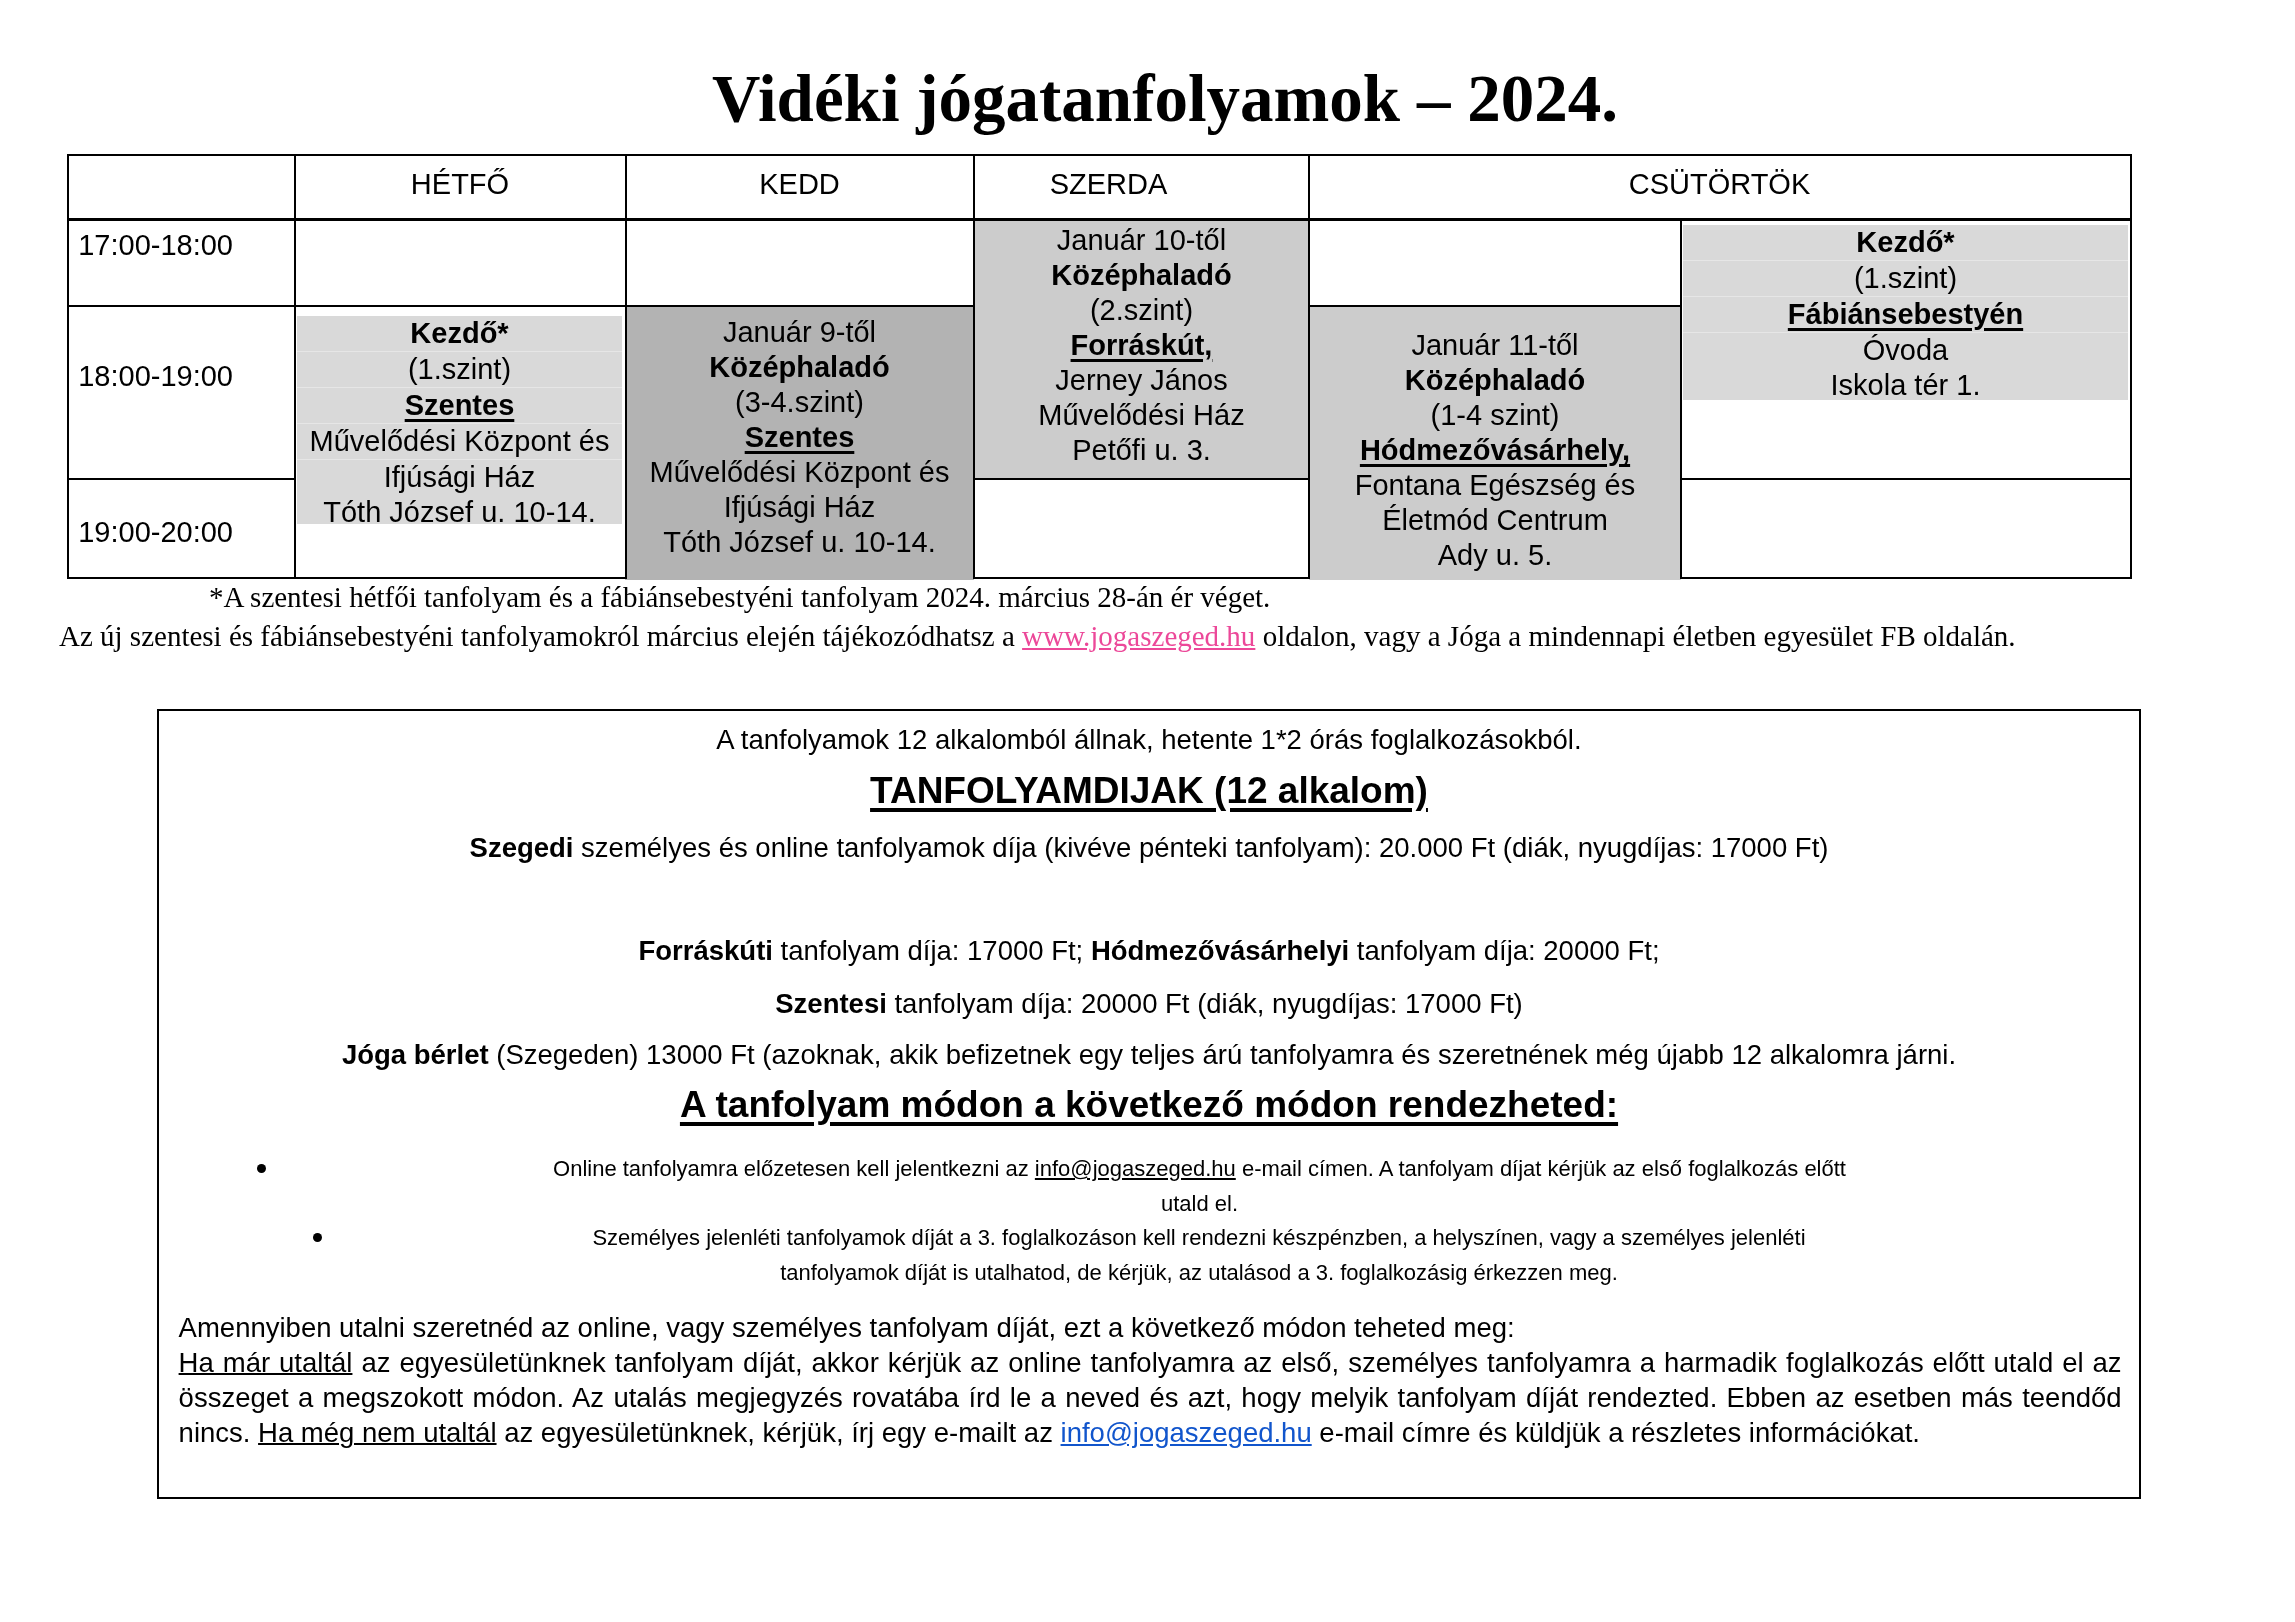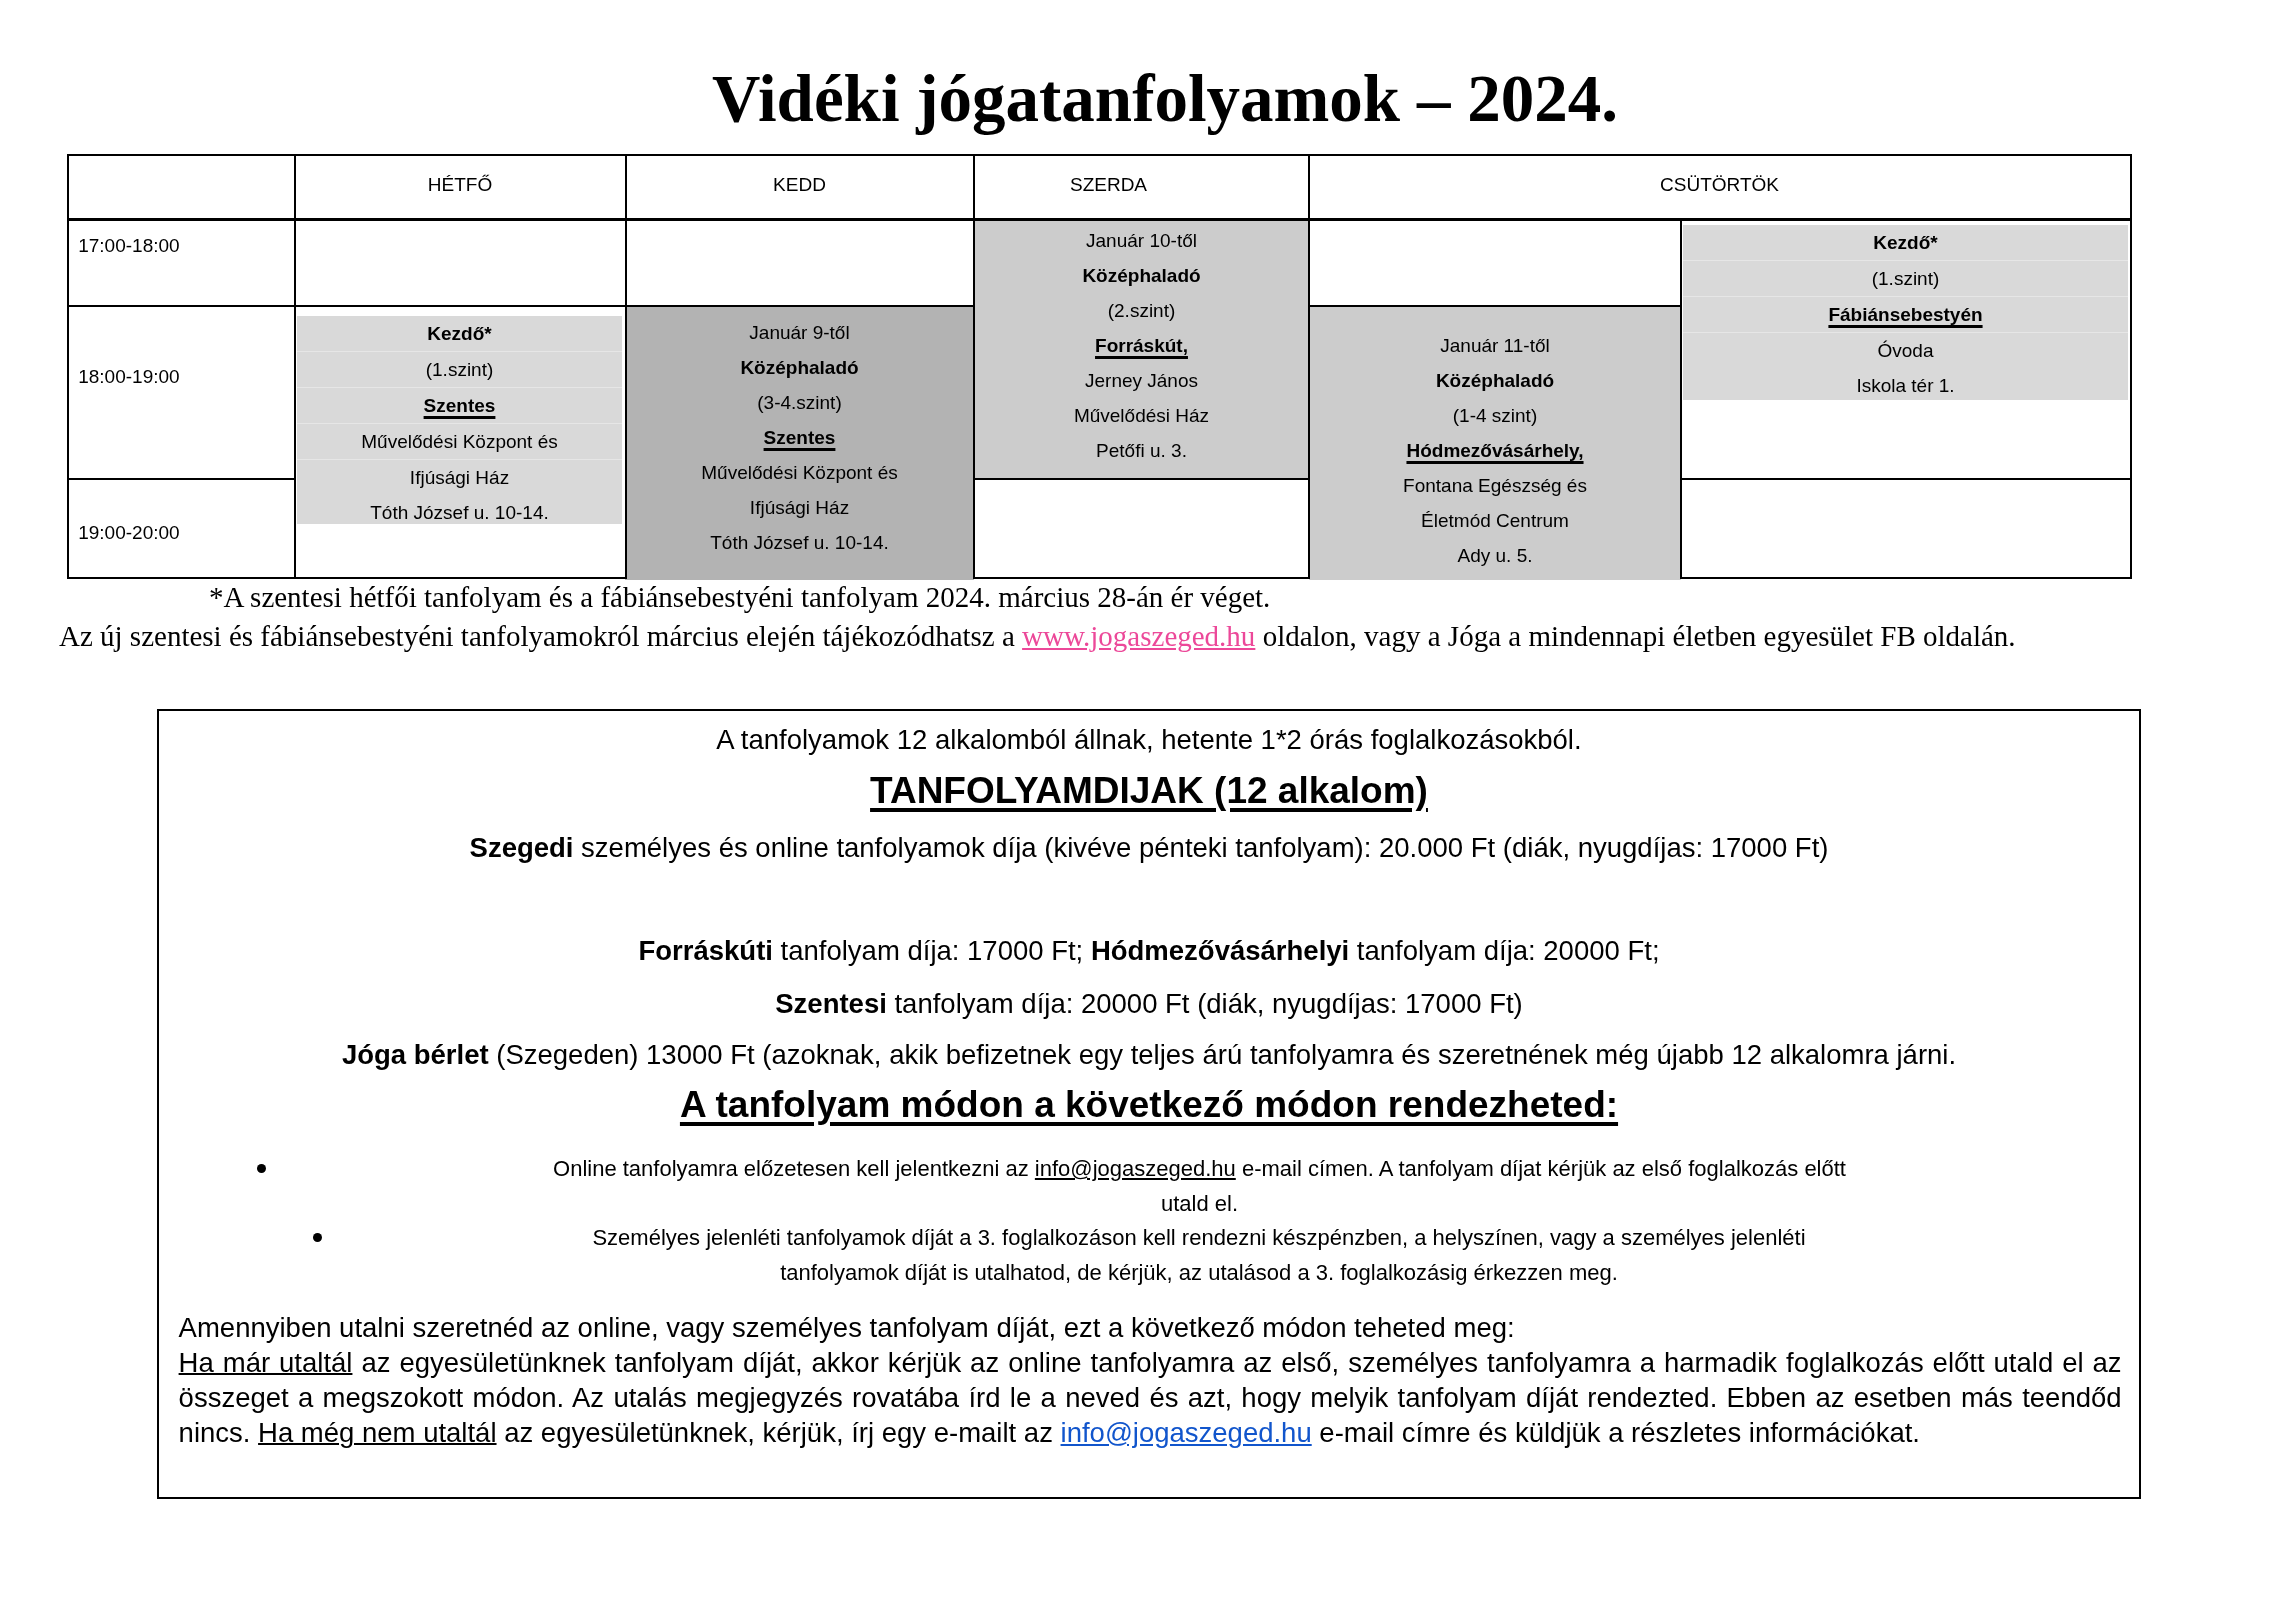--- a/index.html
+++ b/index.html
@@ -3,21 +3,21 @@
 <meta charset="utf-8">
 <style>
   html, body { margin:0; padding:0; background:#fff; }
   body { width:2295px; height:1623px; position:relative; overflow:hidden; color:#000; }
   .serif { font-family: "Liberation Serif", "DejaVu Serif", serif; }
   .sans { font-family: "Liberation Sans", "DejaVu Sans", sans-serif; }
   #title { position:absolute; left:0; width:2330px; top:60px; text-align:center; font-size:67px; font-weight:bold; }
 
   #schedule { position:absolute; left:67px; top:154px; width:2065px; height:425px; border:2px solid #000; box-sizing:border-box; }
   .hline, .vline { position:absolute; background:#000; }
-  .cell { position:absolute; box-sizing:border-box; font-size:19px; text-align:center; line-height:35px; }
+  .cell { position:absolute; box-sizing:border-box; font-size:29px; text-align:center; line-height:35px; }
   .cell.left { text-align:left; padding-left:9.2px; }
   .hdr { display:flex; align-items:flex-start; justify-content:center; padding-top:10.5px; }
   .u { text-decoration:underline; text-decoration-thickness:2.6px; text-underline-offset:3.9px; }
   .b { font-weight:bold; }
   .shade-light { background:#d9d9d9; }
   .shade-mid { background:#b3b3b3; }
   .shade-c { background:#cccccc; }
   .line { display:block; white-space:nowrap; }
   .kl .line { border-bottom:1.3px solid #e6e6e6; }
 

